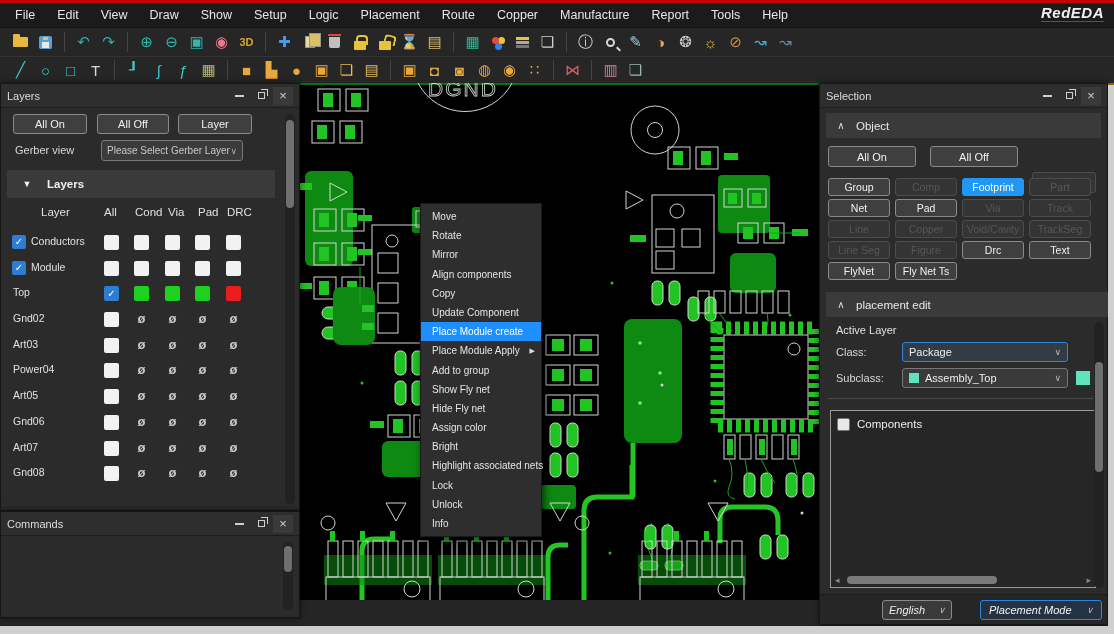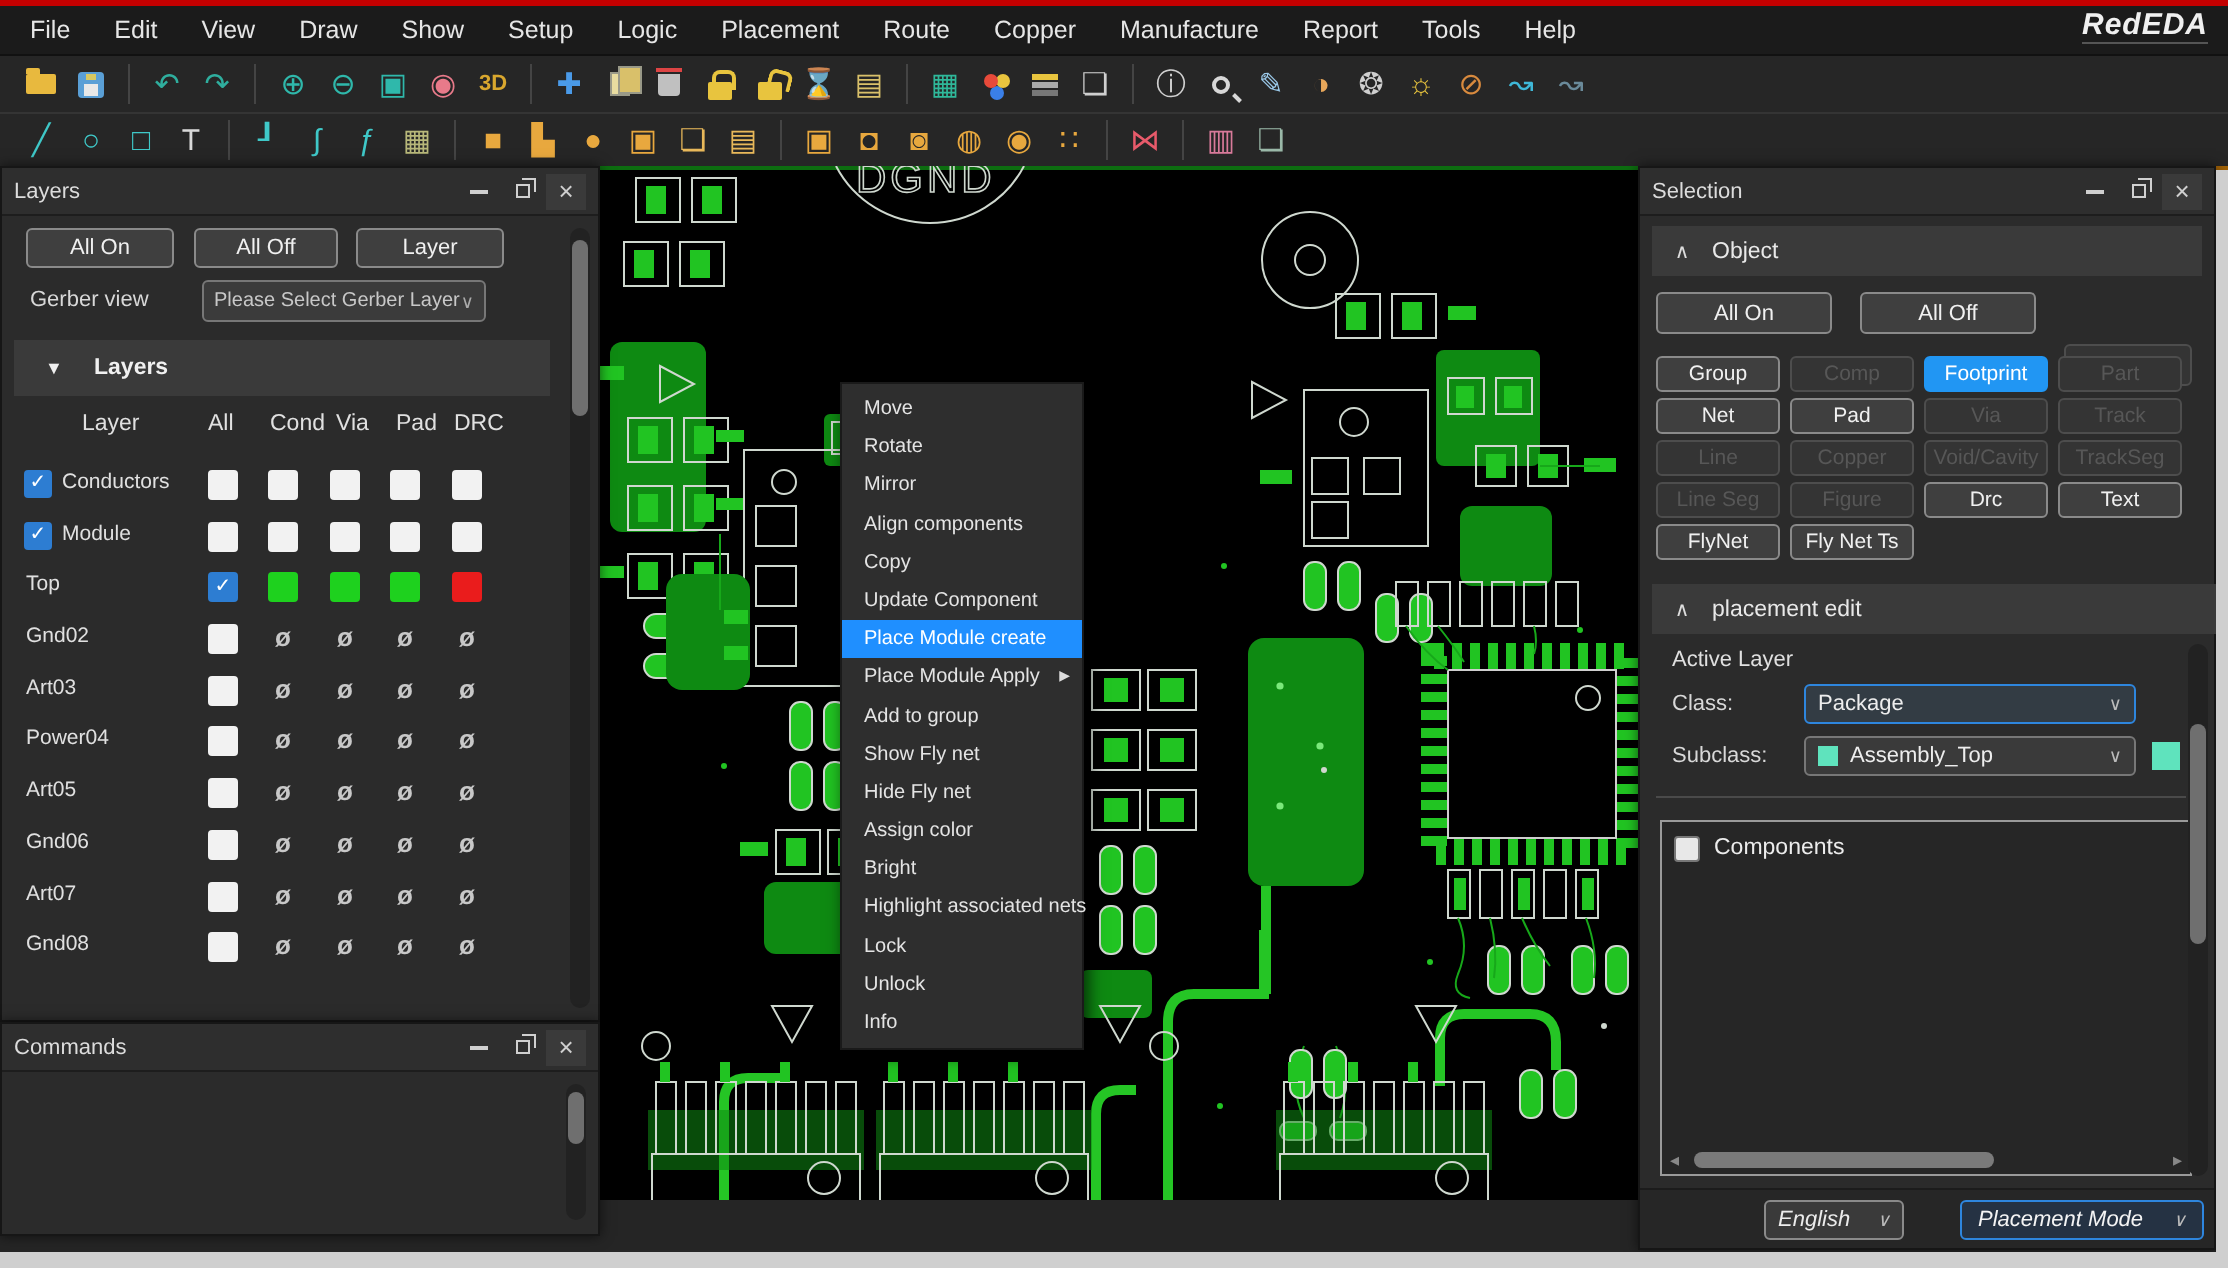--- a/index.html
+++ b/index.html
@@ -80,21 +80,21 @@
   .lcell.e { background:transparent; color:#c8c8c8; font-size:13px; font-weight:bold; text-align:center; line-height:14px; }
   .vscroll { position:absolute; width:10px; background:#222; border-radius:5px; }
   .vthumb { position:absolute; left:1px; width:8px; background:#6f6f6f; border-radius:4px; }
 
   
   #commands-panel { left:0; top:511px; width:300px; height:107px; }
   #cmd-box { position:absolute; left:8px; top:28px; width:260px; height:70px; background:#242424; border:1px solid #9a9a9a; padding:3px 6px; overflow:hidden; }
   .cmd-line { color:#ececec; font-size:11.5px; line-height:1.32; white-space:nowrap; }
 
   
-  #ctxmenu { position:absolute; left:120px; top:108px; width:122px; background:#2e2e2e; border:1px solid #1a1a1a; box-shadow:2px 3px 8px rgba(0,0,0,.7); padding:3px 0; }
+  #ctxmenu { position:absolute; left:120px; top:120px; width:122px; background:#2e2e2e; border:1px solid #1a1a1a; box-shadow:2px 3px 8px rgba(0,0,0,.7); padding:3px 0; }
   .cmi { height:19.2px; line-height:19.2px; color:#e4e4e4; font-size:10px; padding-left:11px; white-space:nowrap; position:relative; }
   .cmi.hl { background:#1f8fff; color:#fff; }
   .cmi .sub { position:absolute; right:6px; top:0; font-size:7px; color:#ddd; }
 
   
   #selection-panel { left:819px; top:83px; width:289px; height:542px; }
   #sel-topbtns .btn { position:absolute; height:21px; }
   #sel-grid { position:absolute; left:8px; top:94px; width:262px; display:grid; grid-template-columns:repeat(4,62px); grid-gap:3px 5px; }
   #sel-grid .btn { height:18px; font-size:10.5px; }
   #placement-sec { position:absolute; left:0; top:208px; width:100%; }

